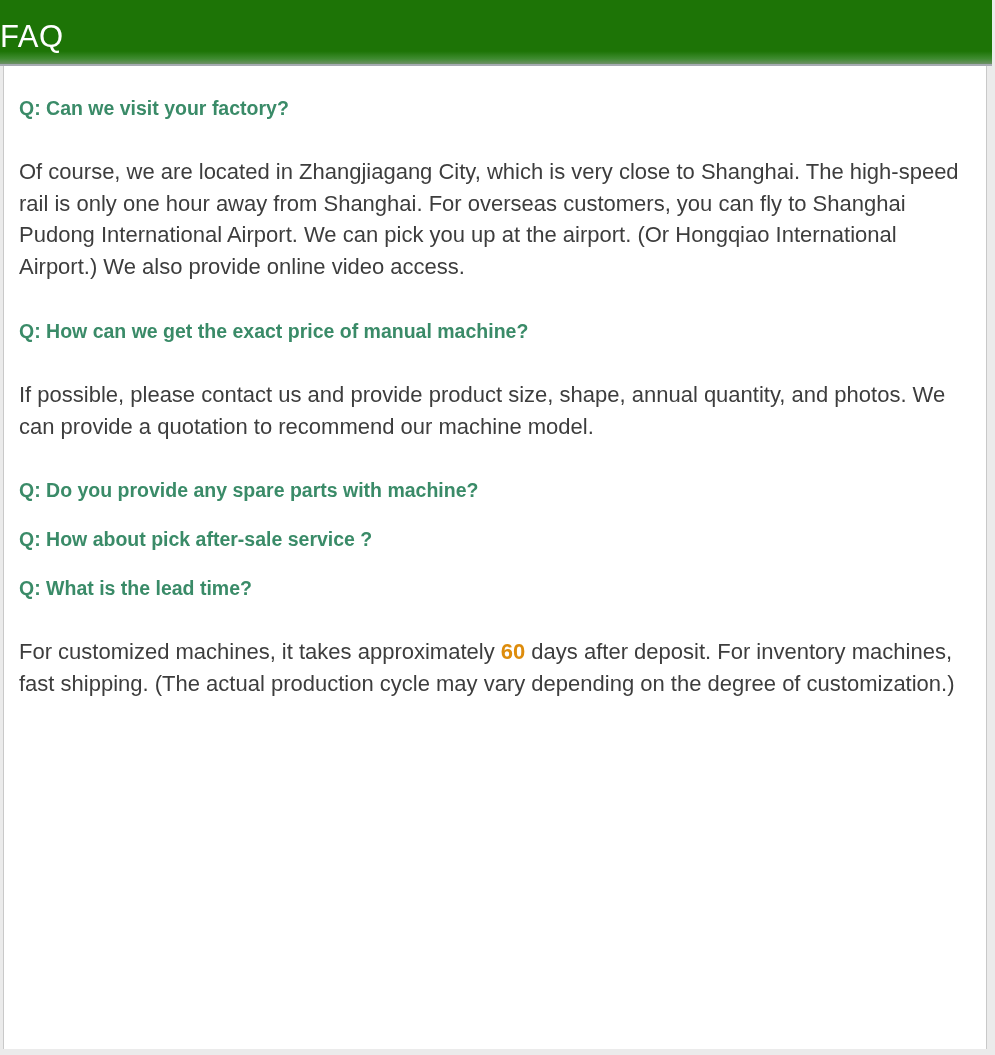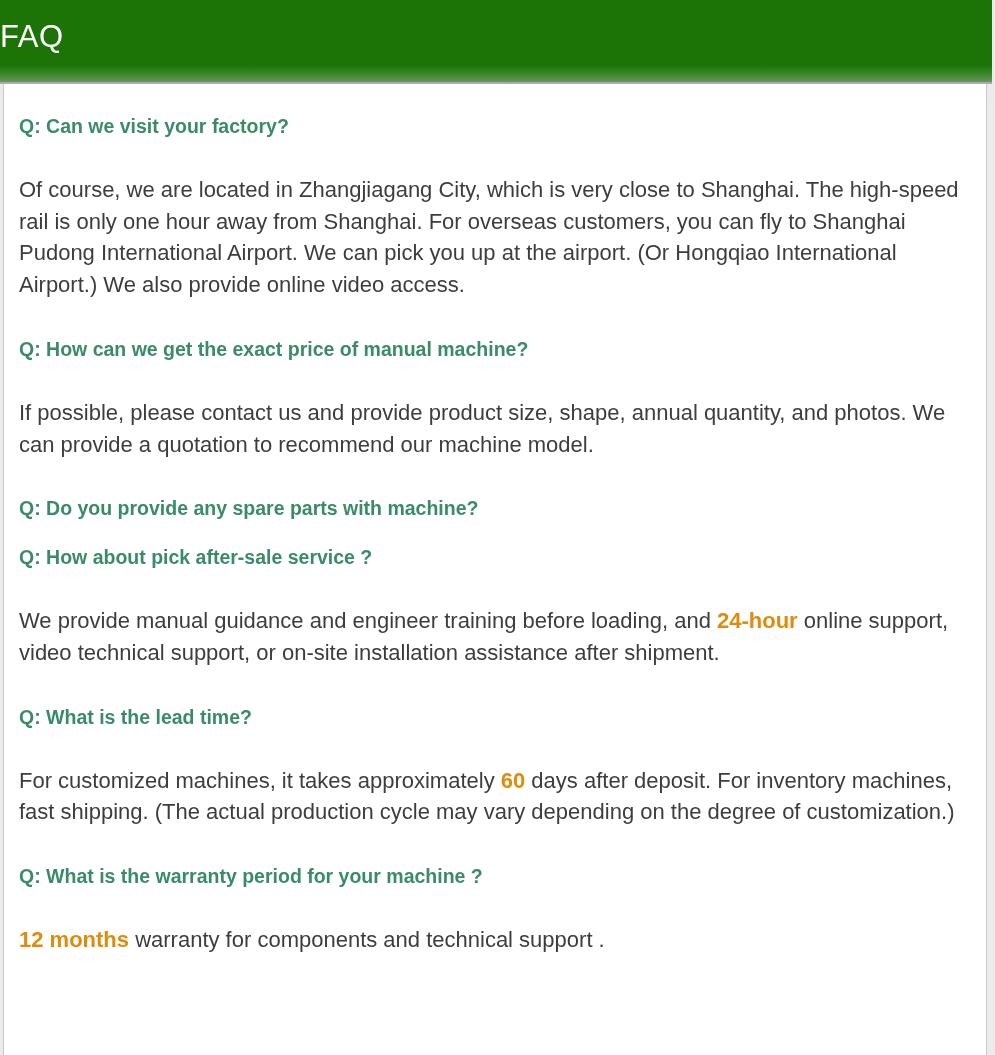--- a/index.html
+++ b/index.html
@@ -6,21 +6,21 @@
   html, body {
     width: 995px;
     font-family: "Liberation Sans", sans-serif;
   }
   body {
     background: var(--page-bg, #ebebeb);
     height: 1055px;
     overflow: hidden;
   }
   .page-header {
-    height: 84px;
+    height: 66px;
     margin-right: 3px;
     background: linear-gradient(to bottom,
       var(--header-green, #1d7406) 0%,
       var(--header-green, #1d7406) 80%,
       #3f8c31 92%,
       #6f9168 100%);
     border-bottom: 2px solid #a6abb2;
     position: relative;
   }
   .page-header .title {
@@ -78,26 +78,21 @@
     <div class="faq-question">Q: How can we get the exact price of manual machine?</div>
     <div class="faq-answer"><span>If possible, please contact us and provide product size, shape, annual quantity, and photos. We can provide a quotation to recommend our machine model.</span></div>
   </div>
 
   <div class="faq-item">
     <div class="faq-question">Q: Do you provide any spare parts with machine?</div>
   </div>
 
   <div class="faq-item">
     <div class="faq-question">Q: How about pick after-sale service ?</div>
-    <div class="faq-answer"><span>We provide manual guidance and engineer training before loading, and </span><span class="hl">24-hour</span><span> online support, video technical support, or on-site installation assistance after shipment.</span></div>
   </div>
 
   <div class="faq-item">
     <div class="faq-question">Q: What is the lead time?</div>
     <div class="faq-answer"><span>For customized machines, it takes approximately </span><span class="hl">60</span><span> days after deposit. For inventory machines, fast shipping. (The actual production cycle may vary depending on the degree of customization.)</span></div>
   </div>
 
-  <div class="faq-item">
-    <div class="faq-question">Q: What is the warranty period for your machine ?</div>
-    <div class="faq-answer"><span class="hl">12 months</span><span> warranty for components and technical support .</span></div>
-  </div>
 </div>
 </div>
 
 </body></html>

